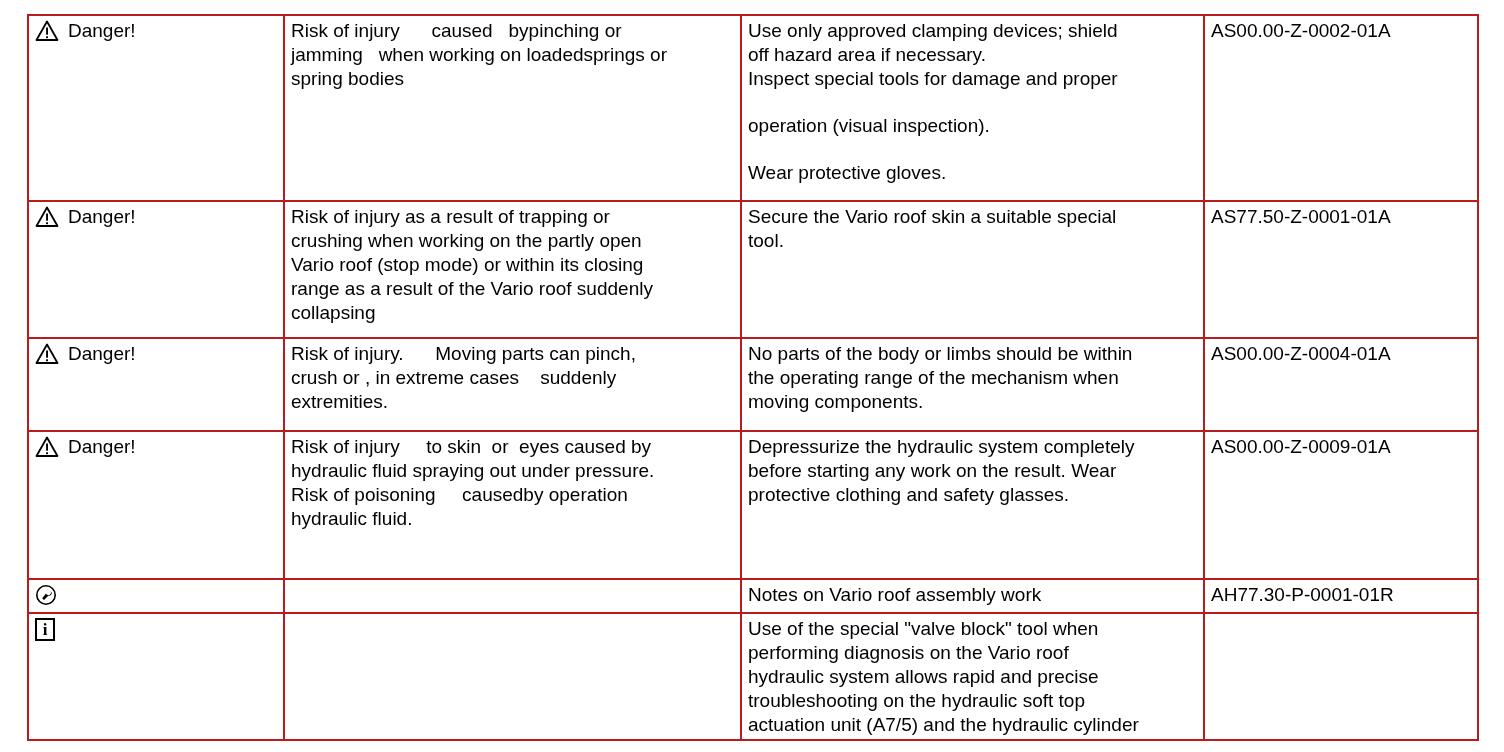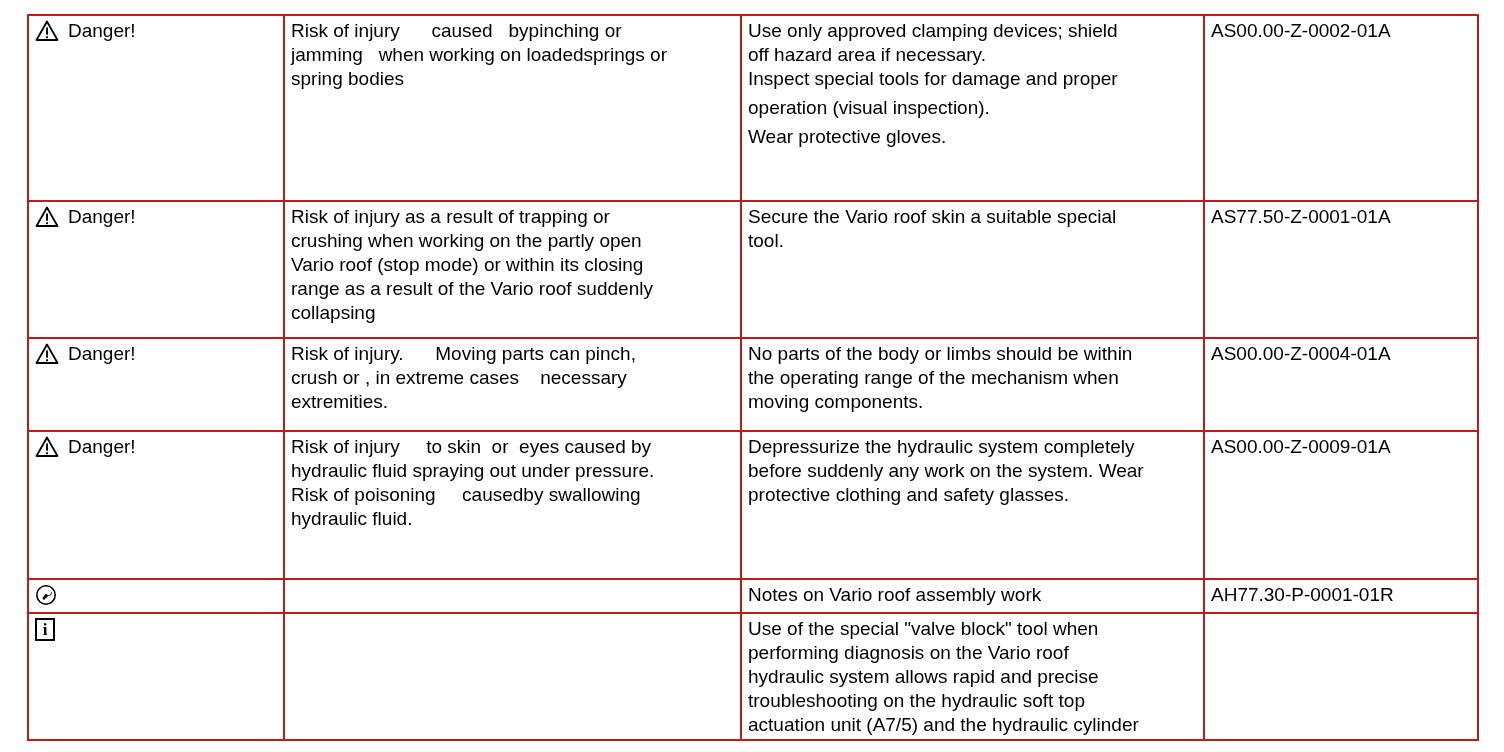--- a/index.html
+++ b/index.html
@@ -41,21 +41,21 @@
   tr.r5 { height: 34px;  }
   tr.r6 { height: 124px; }
   .pre { white-space: pre-wrap; }
   .signal-inner {
     display: flex;
     align-items: flex-start;
     gap: 9px;
   }
   .warn-icon svg, .circle-icon svg { display: block; margin-top: 1px; }
   .label-text { font-size: 19px; line-height: 24px; }
-  .para + .para { margin-top: 5px; }
+  .para + .para { margin-top: 23px; }
   .info-box {
     display: inline-block;
     width: 16px;
     height: 19px;
     border: 2px solid #000000;
     font-family: "Liberation Serif", serif;
     font-weight: bold;
     font-size: 17px;
     line-height: 19px;
     text-align: center;
@@ -143,21 +143,21 @@
                 <path d="M12 1.5 L22.5 20 L1.5 20 Z" fill="none" stroke="#000" stroke-width="1.8" stroke-linejoin="round"></path>
                 <rect x="11.1" y="7.5" width="1.9" height="7.2" fill="#000"></rect>
                 <rect x="11.1" y="16.3" width="1.9" height="1.9" fill="#000"></rect>
               </svg>
             </span>
             <span class="label-text">Danger!</span>
           </div>
         </td>
         <td>
           <div class="pre">Risk of injury.      Moving parts can pinch,
-crush or , in extreme cases    necessary
+crush or , in extreme cases    suddenly
 extremities.</div>
         </td>
         <td>
           <div class="para pre">No parts of the body or limbs should be within
 the operating range of the mechanism when
 moving components.</div>
         </td>
         <td>
           <div class="code-text">AS00.00-Z-0004-01A</div>
         </td>
@@ -172,26 +172,26 @@
                 <rect x="11.1" y="7.5" width="1.9" height="7.2" fill="#000"></rect>
                 <rect x="11.1" y="16.3" width="1.9" height="1.9" fill="#000"></rect>
               </svg>
             </span>
             <span class="label-text">Danger!</span>
           </div>
         </td>
         <td>
           <div class="pre">Risk of injury     to skin  or  eyes caused by
 hydraulic fluid spraying out under pressure.
-Risk of poisoning     causedby swallowing
+Risk of poisoning     causedby operation
 hydraulic fluid.</div>
         </td>
         <td>
           <div class="para pre">Depressurize the hydraulic system completely
-before suddenly any work on the system. Wear
+before starting any work on the result. Wear
 protective clothing and safety glasses.</div>
         </td>
         <td>
           <div class="code-text">AS00.00-Z-0009-01A</div>
         </td>
       </tr>
 
       <tr class="r5">
         <td>
           <div class="signal-inner">

